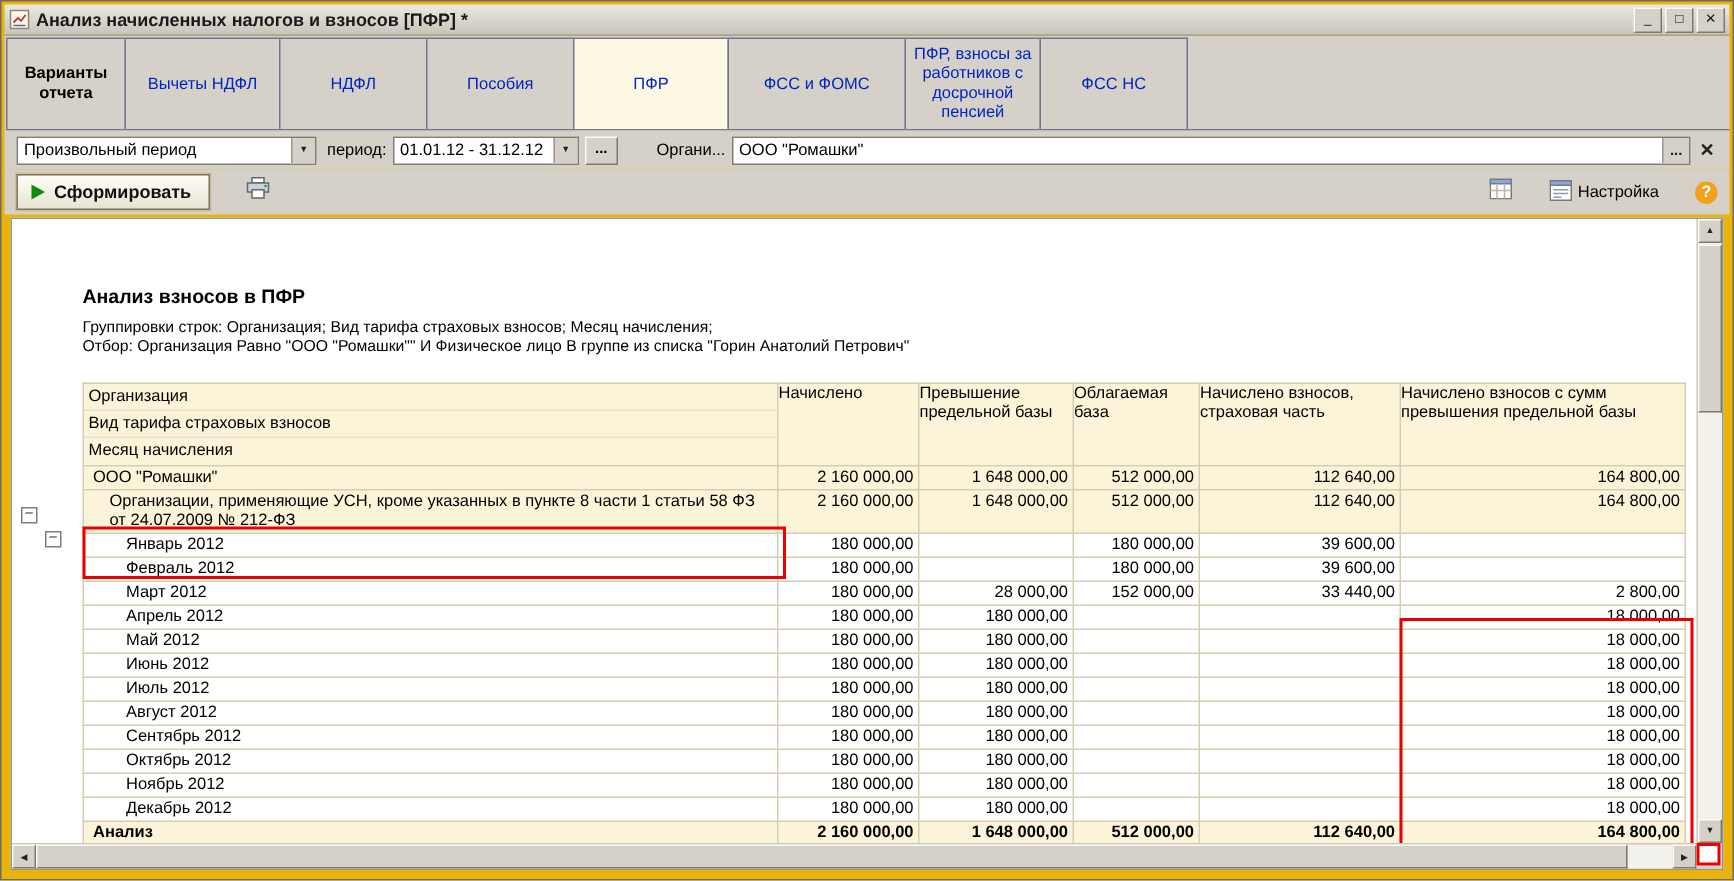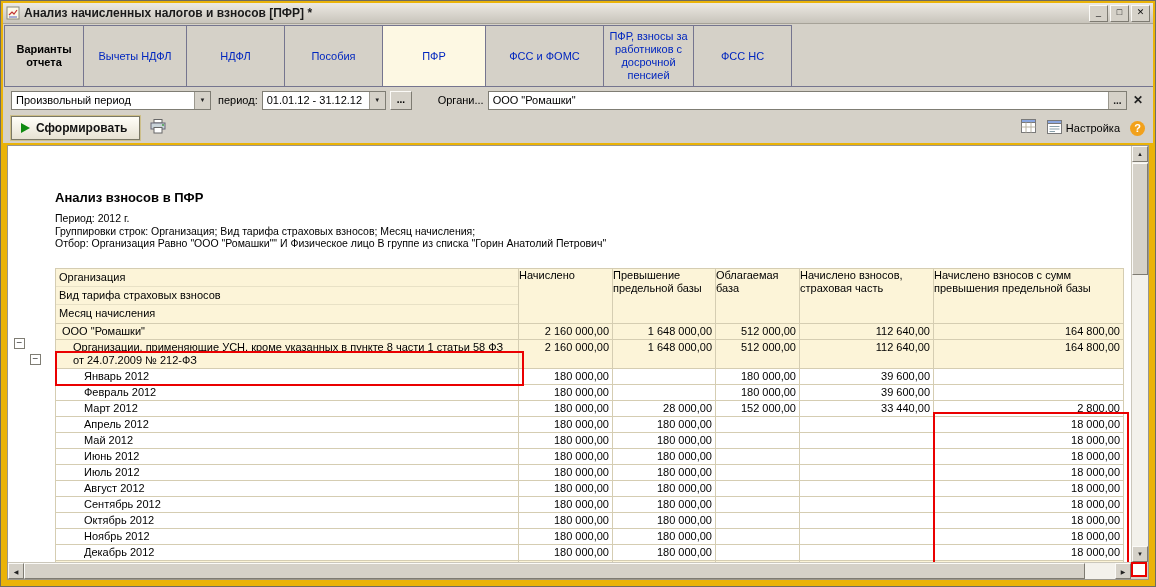--- a/index.html
+++ b/index.html
@@ -25,21 +25,21 @@
   .combo{box-sizing:border-box;height:19px;background:#fff;border:1px solid #7f7d74;display:flex;align-items:center;overflow:hidden;}
   .combo-text{padding:0 4px;white-space:nowrap;overflow:hidden;flex:1;}
   .combo-arrow{width:15px;height:100%;flex:0 0 15px;background:#d5d1c8;border-left:1px solid #9b988e;display:flex;align-items:center;justify-content:center;font-size:6px;color:#222;cursor:pointer;}
   .combo-arrow.ellipsis{font-size:10px;font-weight:bold;width:17px;flex-basis:17px;}
   .mini-btn{box-sizing:border-box;height:19px;width:22px;font-size:10px;font-weight:bold;background:#d5d1c8;border:1px solid;border-color:#fbfaf7 #7e7b72 #7e7b72 #fbfaf7;line-height:10px;cursor:pointer;font-family:inherit;}
   .flabel{white-space:nowrap;color:#000;}
   .combo.org{flex:1;}
   .clear-x{font-size:12px;font-weight:bold;color:#222;padding:0 2px;cursor:pointer;}
 
   
-  .toolbar{height:30px;flex:0 0 30px;display:flex;align-items:center;gap:6px;padding:0 8px;background:#d5d1c8;}
+  .toolbar{height:30px;flex:0 0 30px;display:flex;align-items:center;gap:20px;padding:0 8px;background:#d5d1c8;}
   .gen-btn{display:flex;align-items:center;gap:6px;height:24px;padding:0 12px 0 9px;font-size:12px;font-weight:bold;color:#111;background:linear-gradient(#fffef8,#e7e2d3);border:1px solid #7a7866;box-shadow:0 0 0 1px #cdbf8a;cursor:pointer;font-family:inherit;}
   .play-icon{width:0;height:0;border-left:9px solid #0f8a0f;border-top:5px solid transparent;border-bottom:5px solid transparent;}
   .icon-btn{width:24px;height:22px;display:flex;align-items:center;justify-content:center;cursor:pointer;}
   .spacer{flex:1;}
   .settings{display:flex;align-items:center;gap:4px;font-size:11px;color:#000;cursor:pointer;}
   .help-btn{width:15px;height:15px;border-radius:50%;background:#f2a11b;color:#fff;font-weight:bold;font-size:11px;line-height:15px;text-align:center;cursor:pointer;margin-left:4px;}
 
   
   .report-area{flex:1;margin:2px 4px 4px 4px;position:relative;background:#fff;border:1px solid #9a968c;}
   .viewport{position:absolute;left:0;top:0;right:17px;bottom:17px;overflow:hidden;background:#fff;margin-top:36px;}
@@ -166,21 +166,20 @@
       </span>
       <span>Настройка</span>
     </span>
     <span class="help-btn">?</span>
   </div>
 
   <div class="report-area">
     <div class="viewport">
       <div class="content">
         <div class="rtitle">Анализ взносов в ПФР</div>
-        <div class="meta">Период: 2012 г.</div>
         <div class="meta">Группировки строк: Организация; Вид тарифа страховых взносов; Месяц начисления;</div>
         <div class="meta">Отбор: Организация Равно "ООО "Ромашки"" И Физическое лицо В группе из списка "Горин Анатолий Петрович"</div>
 
         <table class="report-table">
           <colgroup>
             <col style="width:463px">
               <col style="width:94px">
               <col style="width:103px">
               <col style="width:84px">
               <col style="width:134px">

